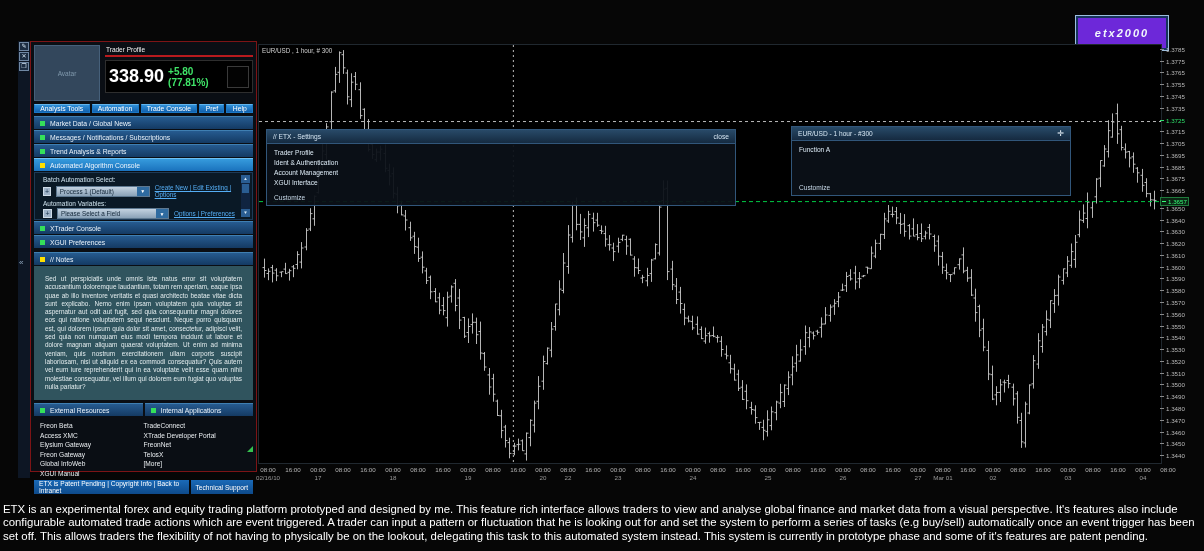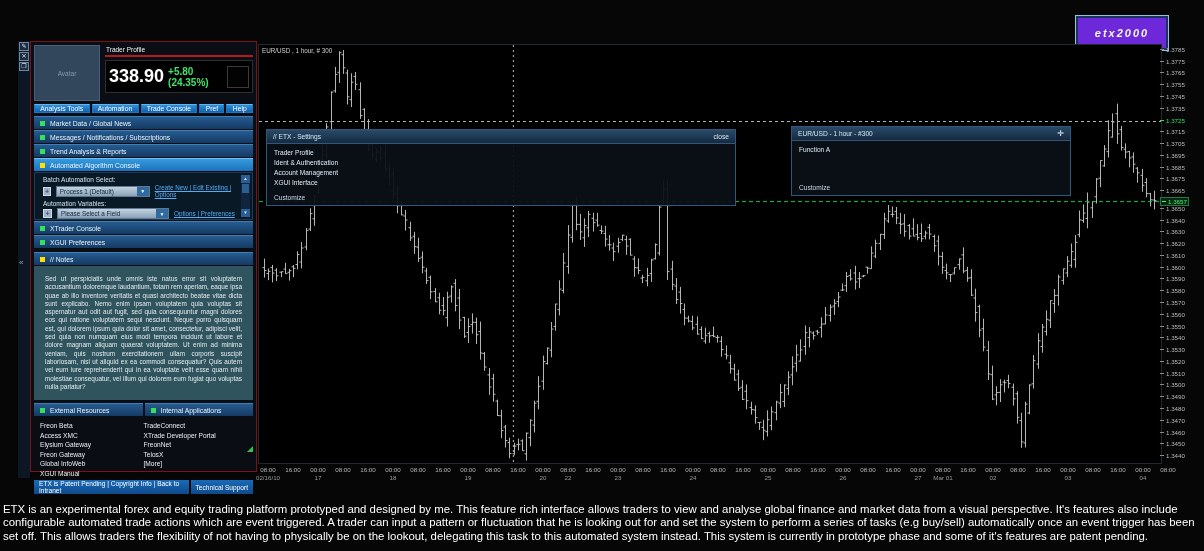--- a/index.html
+++ b/index.html
@@ -136,21 +136,21 @@
     </div>
   <div id="strip-collapse" class="abs">«</div>
 
   <div id="sidebar" class="abs">
     <div id="profile-row">
       <div id="avatar">Avatar</div>
       <div id="profile-right">
         <div id="profile-label">Trader Profile</div>
         <div id="ticker">
           <span id="ticker-value">338.90</span>
-          <span id="ticker-change">+5.80 (24.35%)</span>
+          <span id="ticker-change">+5.80 (77.81%)</span>
           <span id="ticker-swatch"></span>
         </div>
       </div>
     </div>
 
     <div id="tabs-row">
         <div class="tab">Analysis Tools</div>
         <div class="tab">Automation</div>
         <div class="tab">Trade Console</div>
         <div class="tab">Pref</div>

